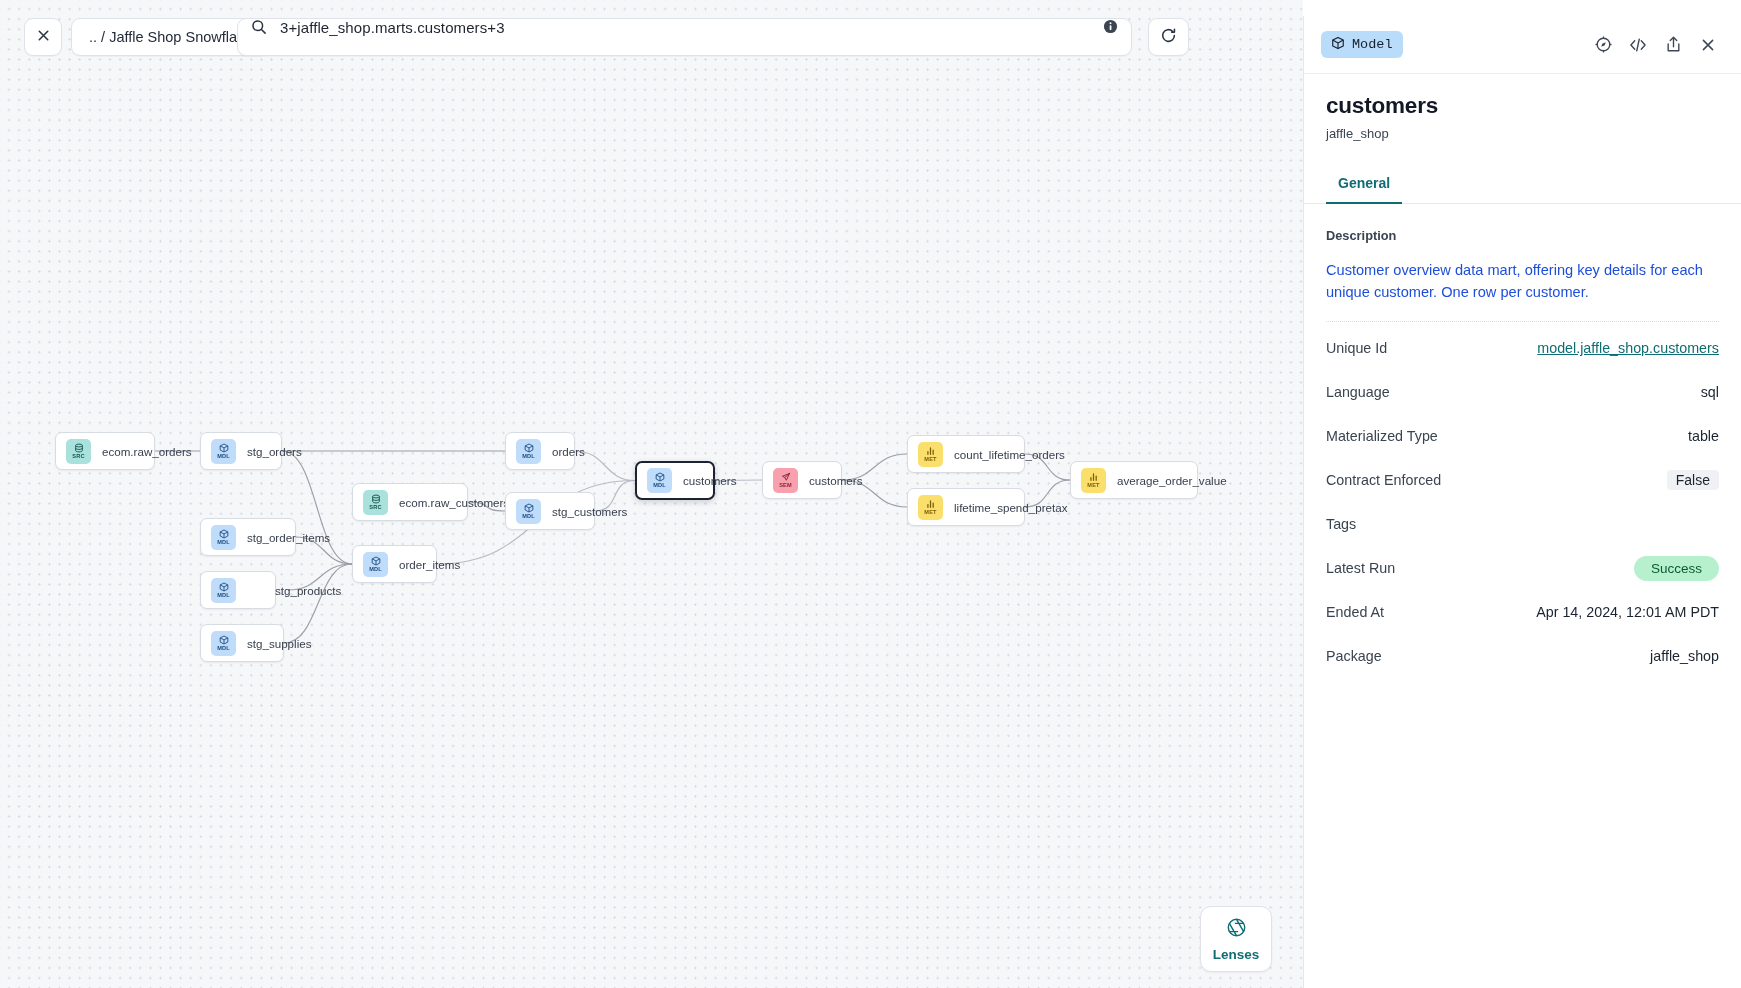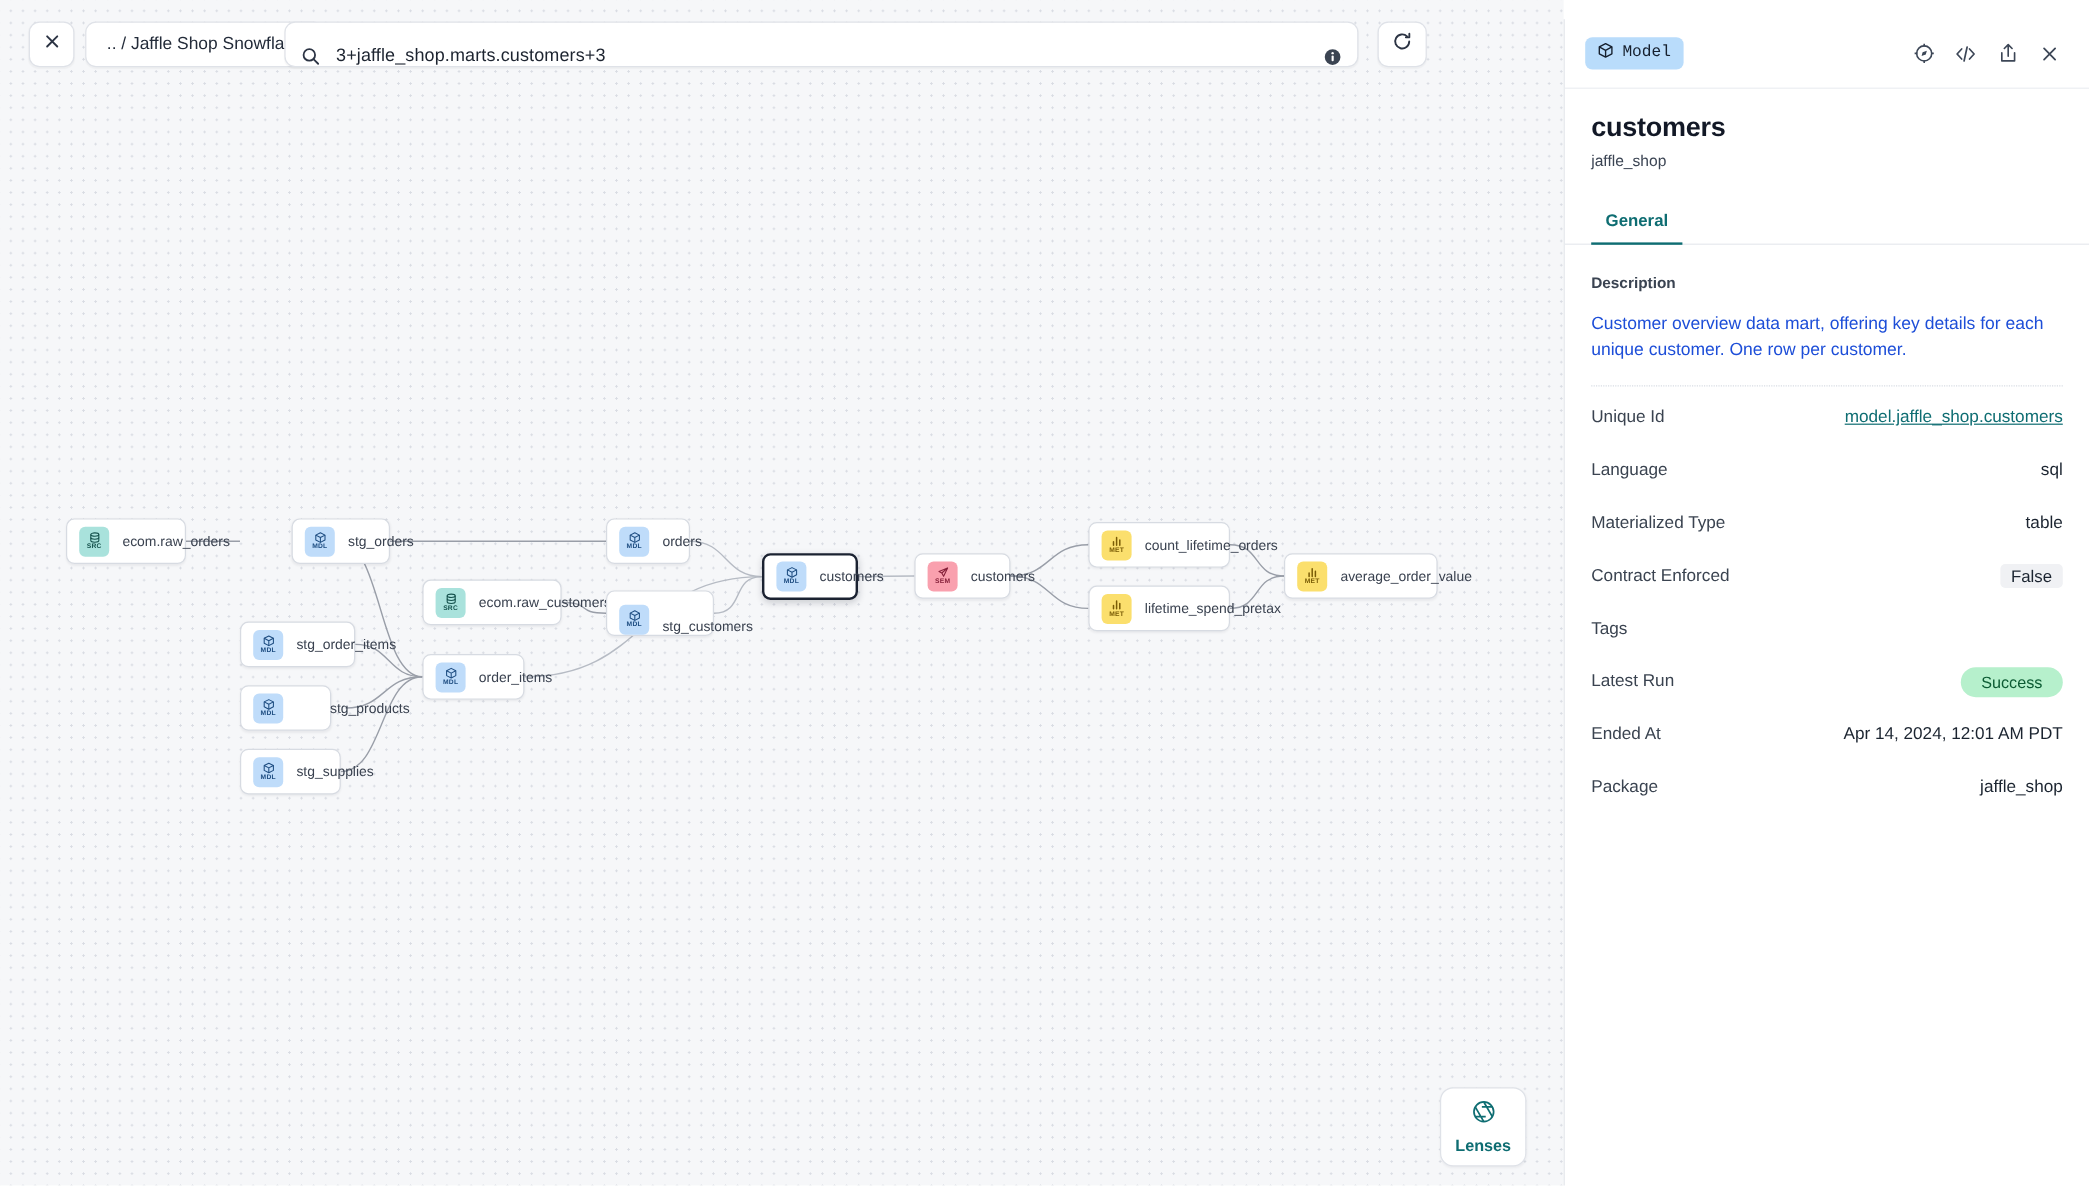--- a/index.html
+++ b/index.html
@@ -53,21 +53,21 @@
     white-space: nowrap;
   }
   #search-bar {
     position: absolute;
     left: 237px; top: 18px;
     width: 895px; height: 38px;
     background: #ffffff;
     border: 1px solid #dfe2e8;
     border-radius: 9px;
     display: flex;
-    align-items: flex-end;
+    align-items: flex-start;
     padding: 0 13px 0 13px;
     box-shadow: 0 1px 1px rgba(16,24,40,0.035);
   }
   #search-bar .s-icon { flex: 0 0 auto; display:flex; align-items:center; color:#2c3444; }
   #search-value {
     flex: 1 1 auto;
     margin-left: 13px;
     font-size: 15px;
     color: #1d2430;
     letter-spacing: 0.1px;
@@ -278,21 +278,21 @@
               <svg width="10" height="10" viewBox="0 0 12 12" fill="none" stroke="currentColor" stroke-width="1.1">
                 <ellipse cx="6" cy="3" rx="4" ry="1.7"></ellipse>
                 <path d="M2 3v6c0 .95 1.8 1.7 4 1.7s4-.75 4-1.7V3"></path>
                 <path d="M2 6c0 .95 1.8 1.7 4 1.7S10 6.95 10 6"></path>
               </svg>
             </span>
             <span class="b-text">SRC</span>
           </span>
           <span class="node-label">ecom.raw_orders</span>
         </div>
-        <div class="node" style="left: 200px; top: 432px; width: 82px; height: 38px; margin-left: 43px;">
+        <div class="node" style="left: 200px; top: 432px; width: 82px; height: 38px;">
           <span class="badge badge-mdl">
             <span class="b-glyph">
               <svg width="10" height="10" viewBox="0 0 12 12" fill="none" stroke="currentColor" stroke-width="1.05" stroke-linejoin="round">
                 <path d="M6 1.2 L10.6 3.5 L10.6 8.4 L6 10.8 L1.4 8.4 L1.4 3.5 Z"></path>
                 <path d="M1.4 3.5 L6 5.9 L10.6 3.5 M6 5.9 L6 10.8"></path>
               </svg>
             </span>
             <span class="b-text">MDL</span>
           </span>
           <span class="node-label">stg_orders</span>
@@ -363,21 +363,21 @@
             <span class="b-glyph">
               <svg width="10" height="10" viewBox="0 0 12 12" fill="none" stroke="currentColor" stroke-width="1.05" stroke-linejoin="round">
                 <path d="M6 1.2 L10.6 3.5 L10.6 8.4 L6 10.8 L1.4 8.4 L1.4 3.5 Z"></path>
                 <path d="M1.4 3.5 L6 5.9 L10.6 3.5 M6 5.9 L6 10.8"></path>
               </svg>
             </span>
             <span class="b-text">MDL</span>
           </span>
           <span class="node-label">orders</span>
         </div>
-        <div class="node" style="left: 505px; top: 492px; width: 90px; height: 38px; align-items: flex-end;">
+        <div class="node" style="left: 505px; top: 492px; width: 90px; height: 38px;">
           <span class="badge badge-mdl">
             <span class="b-glyph">
               <svg width="10" height="10" viewBox="0 0 12 12" fill="none" stroke="currentColor" stroke-width="1.05" stroke-linejoin="round">
                 <path d="M6 1.2 L10.6 3.5 L10.6 8.4 L6 10.8 L1.4 8.4 L1.4 3.5 Z"></path>
                 <path d="M1.4 3.5 L6 5.9 L10.6 3.5 M6 5.9 L6 10.8"></path>
               </svg>
             </span>
             <span class="b-text">MDL</span>
           </span>
           <span class="node-label">stg_customers</span>

